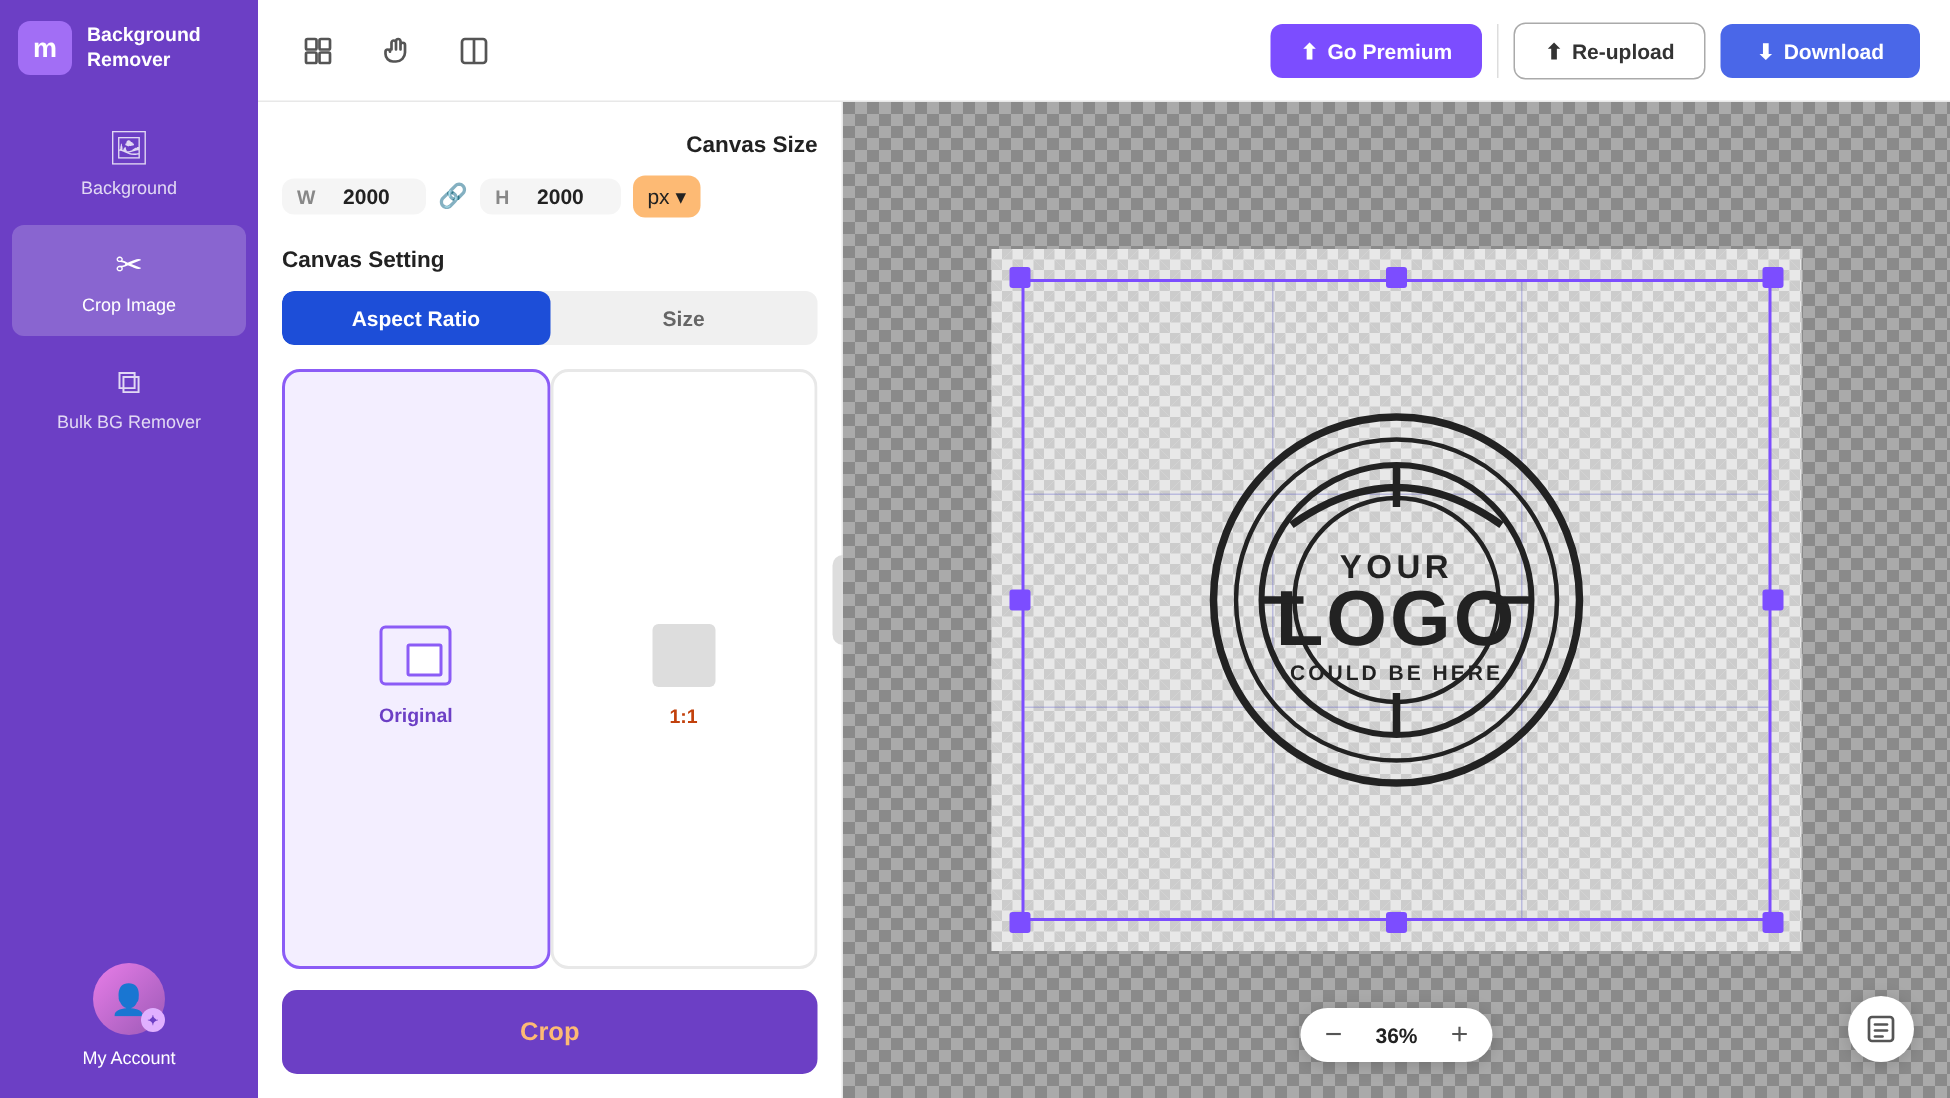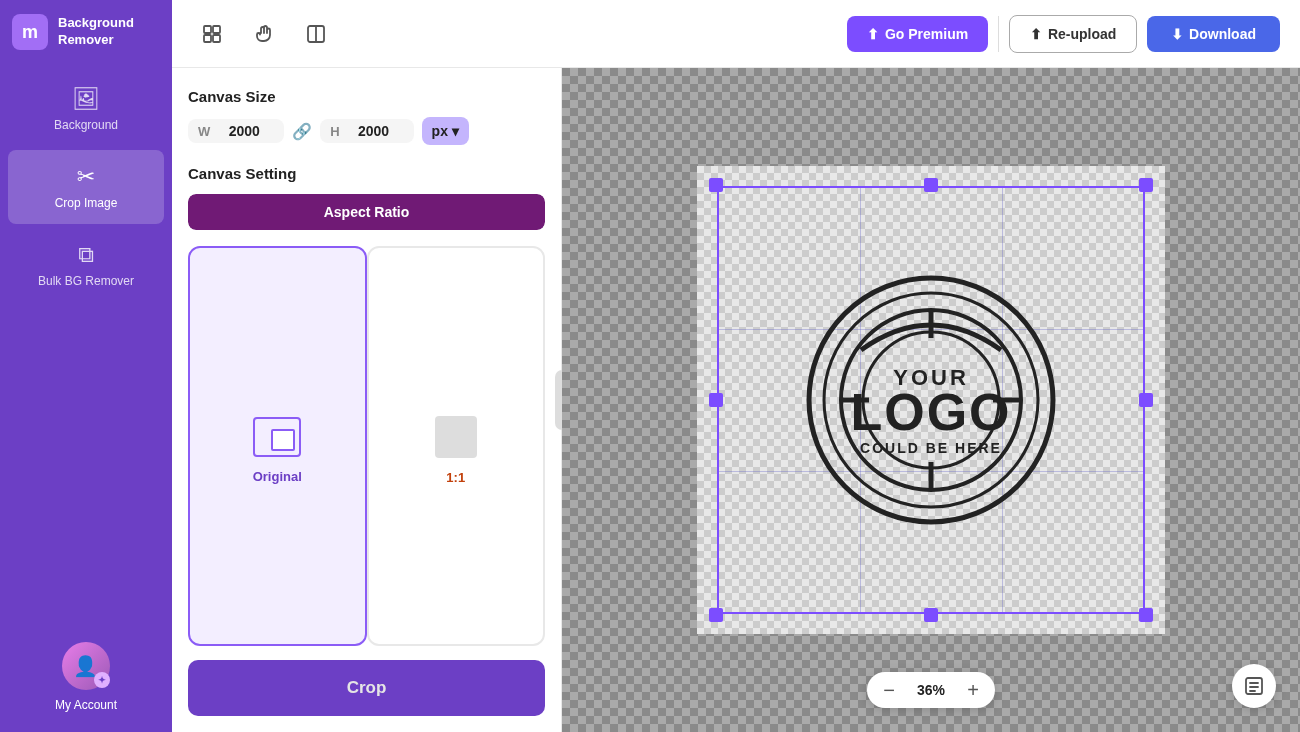--- a/index.html
+++ b/index.html
@@ -147,20 +147,21 @@
       background: white;
       border-right: 1px solid #e8e8e8;
       display: flex;
       flex-direction: column;
       padding: 20px 16px 16px;
       position: relative;
     }
     .panel-section-title {
       font-size: 15px; font-weight: 700; color: #222;
       margin-bottom: 12px;
+      text-align: right;
     }
     .canvas-size-row {
       display: flex;
       align-items: center;
       gap: 8px;
       margin-bottom: 20px;
     }
     .canvas-input-group {
       display: flex; align-items: center; gap: 4px;
       background: #f5f5f5; border-radius: 8px;
@@ -170,41 +171,41 @@
       font-size: 13px; color: #888; font-weight: 600;
     }
     .canvas-input {
       border: none; background: transparent; width: 60px;
       font-size: 14px; font-weight: 600; text-align: center;
       color: #222; outline: none;
     }
     .link-icon { color: #aaa; font-size: 16px; cursor: pointer; }
     .unit-select {
       display: flex; align-items: flex-end; gap: 4px;
-      background: #c4b5fd; border-radius: 8px;
+      background: #fdba74; border-radius: 8px;
       padding: 6px 10px; cursor: pointer;
-      font-size: 14px; font-weight: 700; color: #222;
+      font-size: 14px; font-weight: 400; color: #222;
       border: none;
     }
     .canvas-setting-title {
       font-size: 15px; font-weight: 700; color: #222;
       margin-bottom: 12px;
     }
     .toggle-tabs {
       display: flex; border-radius: 8px; overflow: hidden;
       background: #f0f0f0; margin-bottom: 16px;
     }
     .toggle-tab {
       flex: 1; padding: 10px 0; text-align: center;
       font-size: 14px; font-weight: 600; cursor: pointer;
       border: none; background: transparent; color: #666;
       border-radius: 8px;
     }
     .toggle-tab.active {
-      background: #701a75; color: white;
+      background: #1d4ed8; color: white;
     }
     .aspect-grid {
       display: grid; grid-template-columns: 1fr 1fr;
       overflow-y: auto; flex: 1;
     }
     .aspect-card {
       border: 2px solid #e8e8e8;
       border-radius: 12px;
       display: flex; flex-direction: column;
       align-items: center; justify-content: center;
@@ -243,21 +244,21 @@
       background: #ddd;
       border-radius: 4px;
     }
     .aspect-preview-16-9 {
       width: 52px; height: 34px;
       background: #ddd;
       border-radius: 4px;
     }
     .crop-btn {
       margin-top: 14px;
-      background: #6c3fc5; color: #e5e5e5;
+      background: #6c3fc5; color: #fdba74;
       border: none; border-radius: 10px;
       padding: 18px 12px; font-size: 17px; font-weight: 700;
       cursor: pointer; width: 100%;
     }
     .panel-scroll-indicator {
       position: absolute; right: -8px; top: 50%; transform: translateY(-50%);
       width: 14px; height: 60px;
       background: #ddd; border-radius: 7px;
     }
 
@@ -273,21 +274,21 @@
       background-size: 16px 16px;
       background-position: 0 0, 0 8px, 8px -8px, -8px 0px;
       display: flex;
       align-items: center;
       justify-content: center;
       position: relative;
       overflow: hidden;
     }
     .canvas-image-wrapper {
       position: relative;
-      width: 468px; height: 468px; border-radius: 26px;
+      width: 540px; height: 468px; border-radius: 26px;
     }
     .canvas-transparent {
       width: 100%; height: 100%;
       background-image:
         linear-gradient(45deg, #ccc 25%, transparent 25%),
         linear-gradient(-45deg, #ccc 25%, transparent 25%),
         linear-gradient(45deg, transparent 75%, #ccc 75%),
         linear-gradient(-45deg, transparent 75%, #ccc 75%);
       background-size: 14px 14px;
       background-position: 0 0, 0 7px, 7px -7px, -7px 0px;
@@ -478,20 +479,21 @@
         <button class="unit-select">
           <span>px</span>
           <span>▾</span>
         </button>
       </div>
 
       <div class="canvas-setting-title">Canvas Setting</div>
 
       <div class="toggle-tabs">
         <button class="toggle-tab active">Aspect Ratio</button>
+        <button class="toggle-tab">Size</button>
       </div>
 
       <div class="aspect-grid">
 
         <div class="aspect-card active">
           <div class="aspect-preview-original"></div>
           <span>Original</span>
         </div>
 
         <div class="aspect-card">

